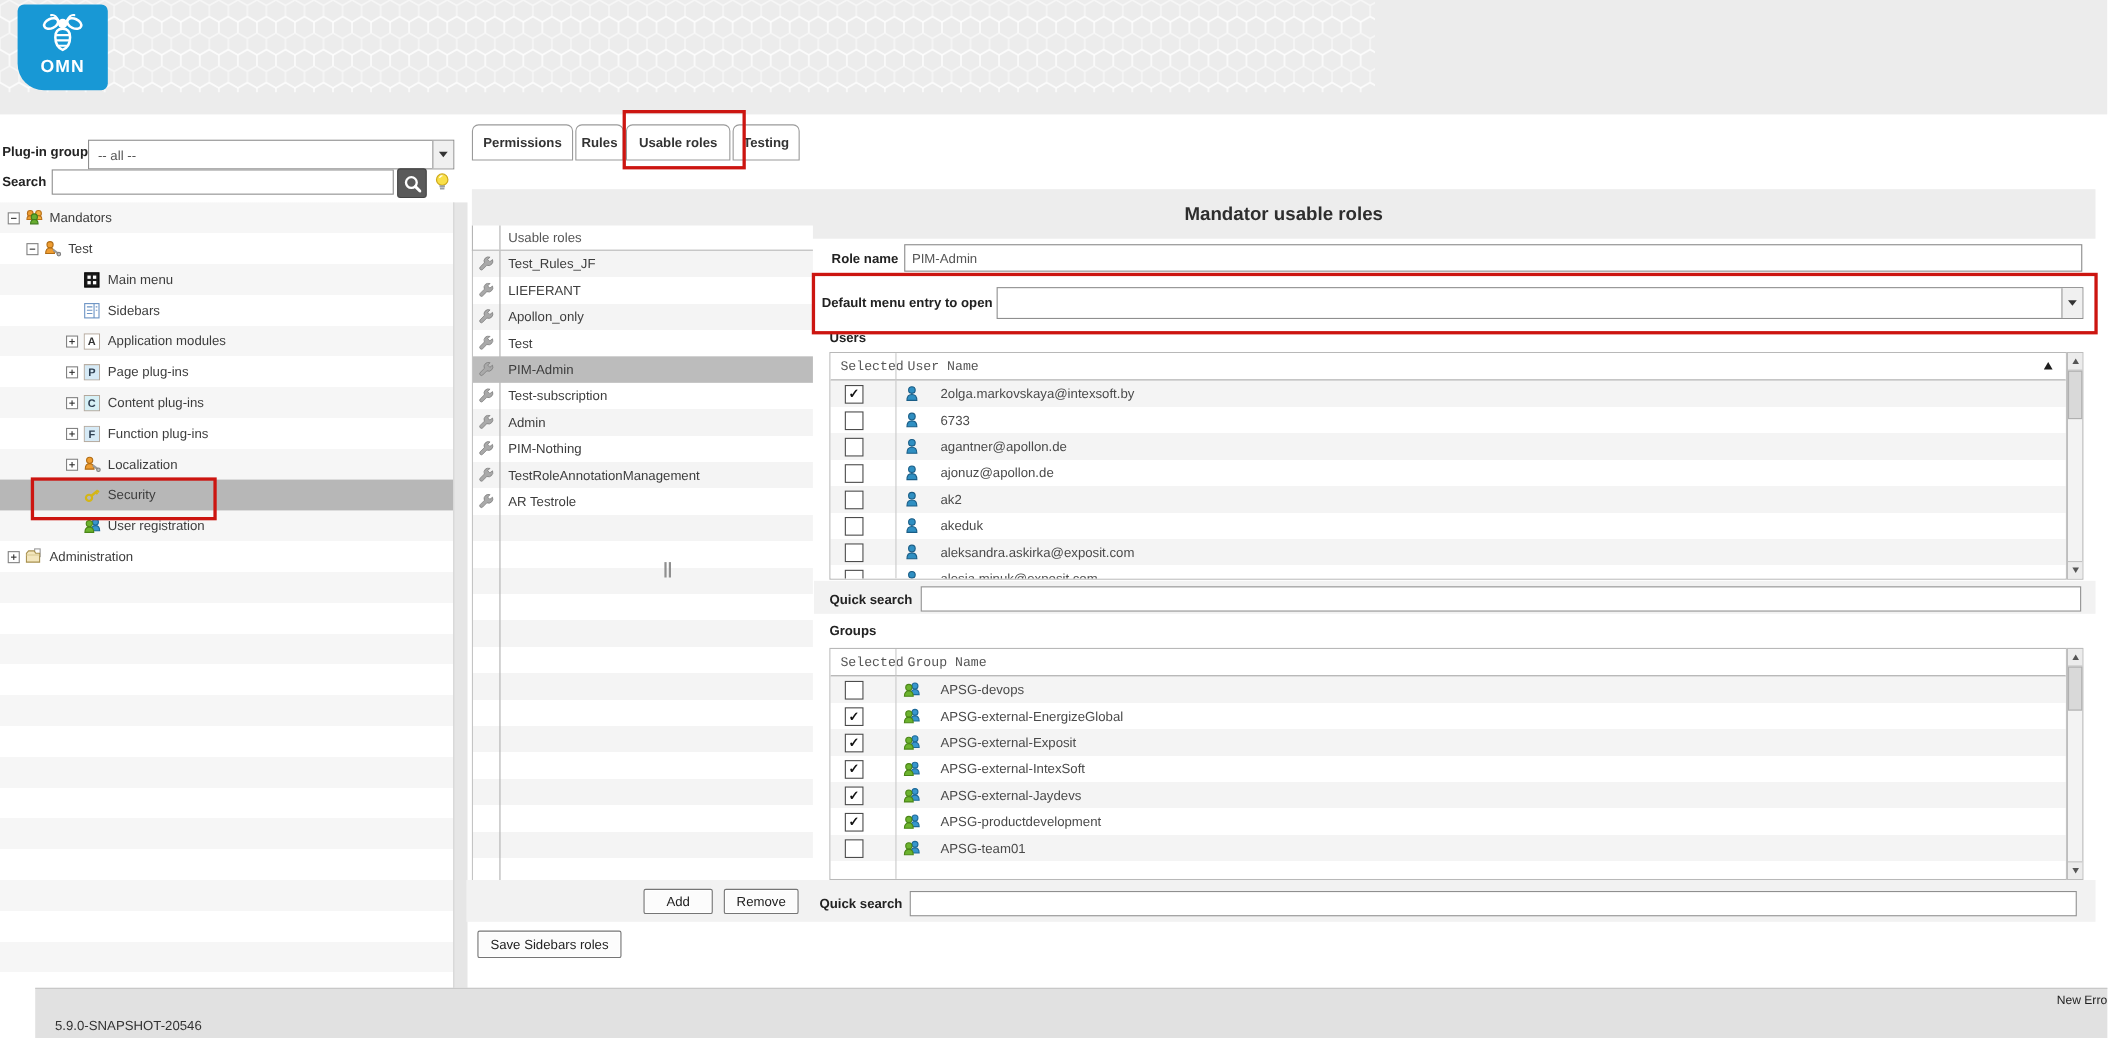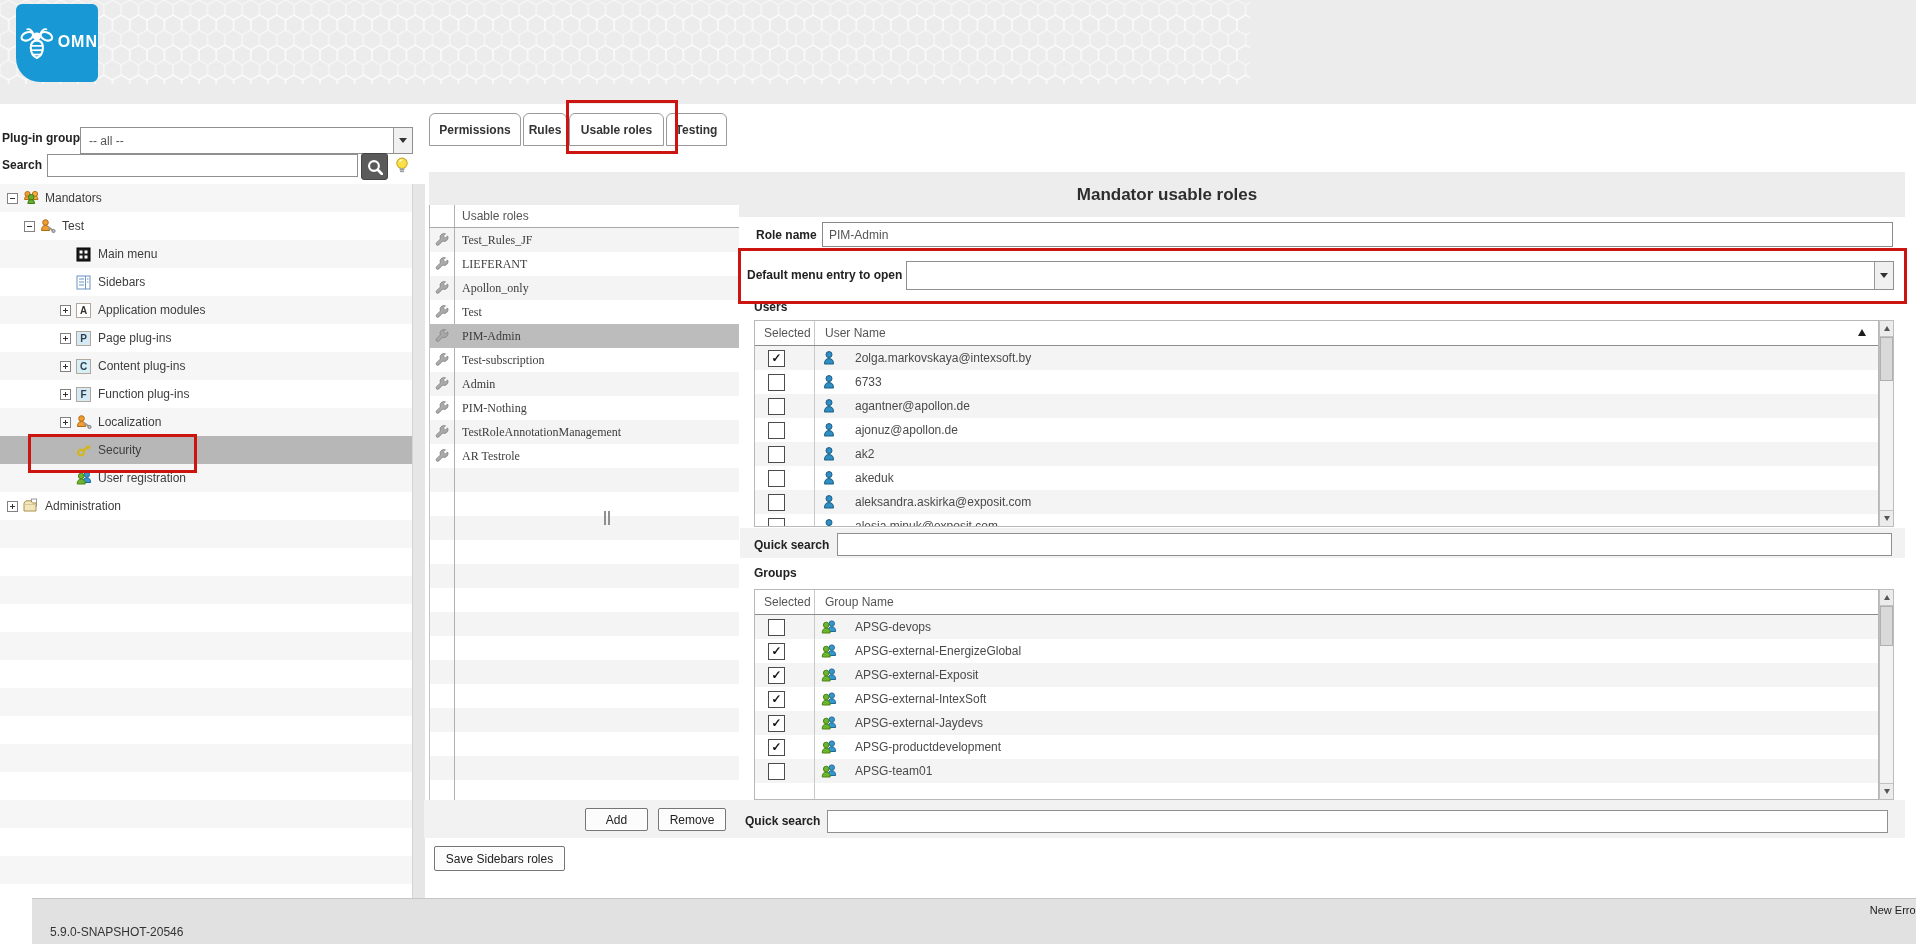--- a/index.html
+++ b/index.html
@@ -2,21 +2,21 @@
 <html><head>
 <meta charset="utf-8">
 <style>
   html,body{margin:0;padding:0;background:#fff;}
   .screen{position:relative;width:1916px;height:944px;font-family:"Liberation Sans",sans-serif;
           background:#fff;overflow:hidden;color:#333;}
 
   
   .top-header{position:absolute;left:0;top:0;width:1916px;height:104px;background:#ececec;}
   .logo-tile{position:absolute;left:16px;top:4px;width:82px;height:78px;background:#1898d5;
-             border-radius:6px 6px 6px 24px;display:flex;flex-direction:row;align-items:center;}
+             border-radius:6px 6px 6px 24px;display:flex;flex-direction:column;align-items:center;}
   .logo-text{color:#fff;font-weight:bold;font-size:16px;letter-spacing:1px;margin-top:-2px;}
 
   
   .sb-label{position:absolute;font-size:12px;font-weight:bold;color:#222;}
   .combo{position:absolute;background:#fff;border:1px solid #8f8f8f;display:flex;align-items:center;}
   .combo .val{font-size:12px;color:#555;padding-left:8px;flex:1;}
   .combo .dd{width:18px;align-self:stretch;border-left:1px solid #9a9a9a;background:#f0f0f0;
              display:flex;align-items:center;justify-content:center;}
   .tri-dd{width:0;height:0;border-left:4px solid transparent;border-right:4px solid transparent;
           border-top:5px solid #333;}
@@ -49,34 +49,34 @@
 
   
   .roles-head{position:absolute;left:429px;top:205px;width:310px;height:23px;background:#fff;
               border-left:1px solid #b5b5b5;border-bottom:1px solid #a8a8a8;box-sizing:border-box;
               display:flex;align-items:center;font-size:12px;color:#555;position:absolute;}
   .roles-head .lbl{margin-left:32px;}
   .roles-body{position:absolute;left:429px;top:228px;width:310px;height:572px;box-sizing:border-box;
               border-left:1px solid #c4c4c4;
               background:repeating-linear-gradient(to bottom,#f4f4f4 0 24px,#ffffff 24px 48px);}
   .roles-vdiv{position:absolute;left:24px;top:0;bottom:0;width:1px;background:#b0b0b0;}
-  .rrow{height:24px;display:flex;align-items:center;font-size:12px;color:#3d3d3d;position:relative;font-family:Liberation Serif, serif;}
+  .rrow{height:24px;display:flex;align-items:center;font-size:12px;color:#3d3d3d;position:relative;}
   .rrow.sel{background:#bcbcbc;}
   .rwrench{width:24px;display:flex;align-items:center;justify-content:center;flex:none;}
   .rlabel{margin-left:8px;}
   .split-handle{position:absolute;left:604px;top:511px;width:8px;height:14px;display:flex;gap:2px;}
   .split-handle i{display:block;width:2px;height:14px;background:#8f8f8f;}
 
   
   .flabel{position:absolute;font-size:12px;font-weight:bold;color:#222;}
   .field{position:absolute;border:1px solid #8a8a8a;background:#fff;box-sizing:border-box;
          font:12px "Liberation Sans",sans-serif;color:#555;padding:0 6px;}
   .dtable{position:absolute;background:#fff;border:1px solid #b8b8b8;box-sizing:border-box;overflow:hidden;}
   .dhead{position:relative;height:24px;border-bottom:1px solid #8c8c8c;background:#fff;
-         font-size:12px;color:#555;}
+         font-size:12px;color:#555;font-family:Liberation Mono, monospace;}
   .dhead .hsel{position:absolute;left:9px;top:5px;}
   .dhead .hname{position:absolute;left:70px;top:5px;}
   .cdiv{position:absolute;left:59px;top:0;bottom:0;width:1px;background:#c9c9c9;}
   .drows{position:absolute;left:0;top:25px;right:0;bottom:0;
          background:repeating-linear-gradient(to bottom,#f4f4f4 0 24px,#ffffff 24px 48px);}
   .urow{height:24px;display:flex;align-items:center;font-size:12px;color:#4a4a4a;}
   .ucheck{margin-left:13px;width:15px;height:15px;border:1px solid #4c4c4c;background:#fff;flex:none;
           font:bold 12px/15px "Liberation Sans",sans-serif;text-align:center;color:#111;box-sizing:content-box;}
   .rowicon{width:16px;height:16px;margin-left:36px;flex:none;}
   .uname{margin-left:18px;}

